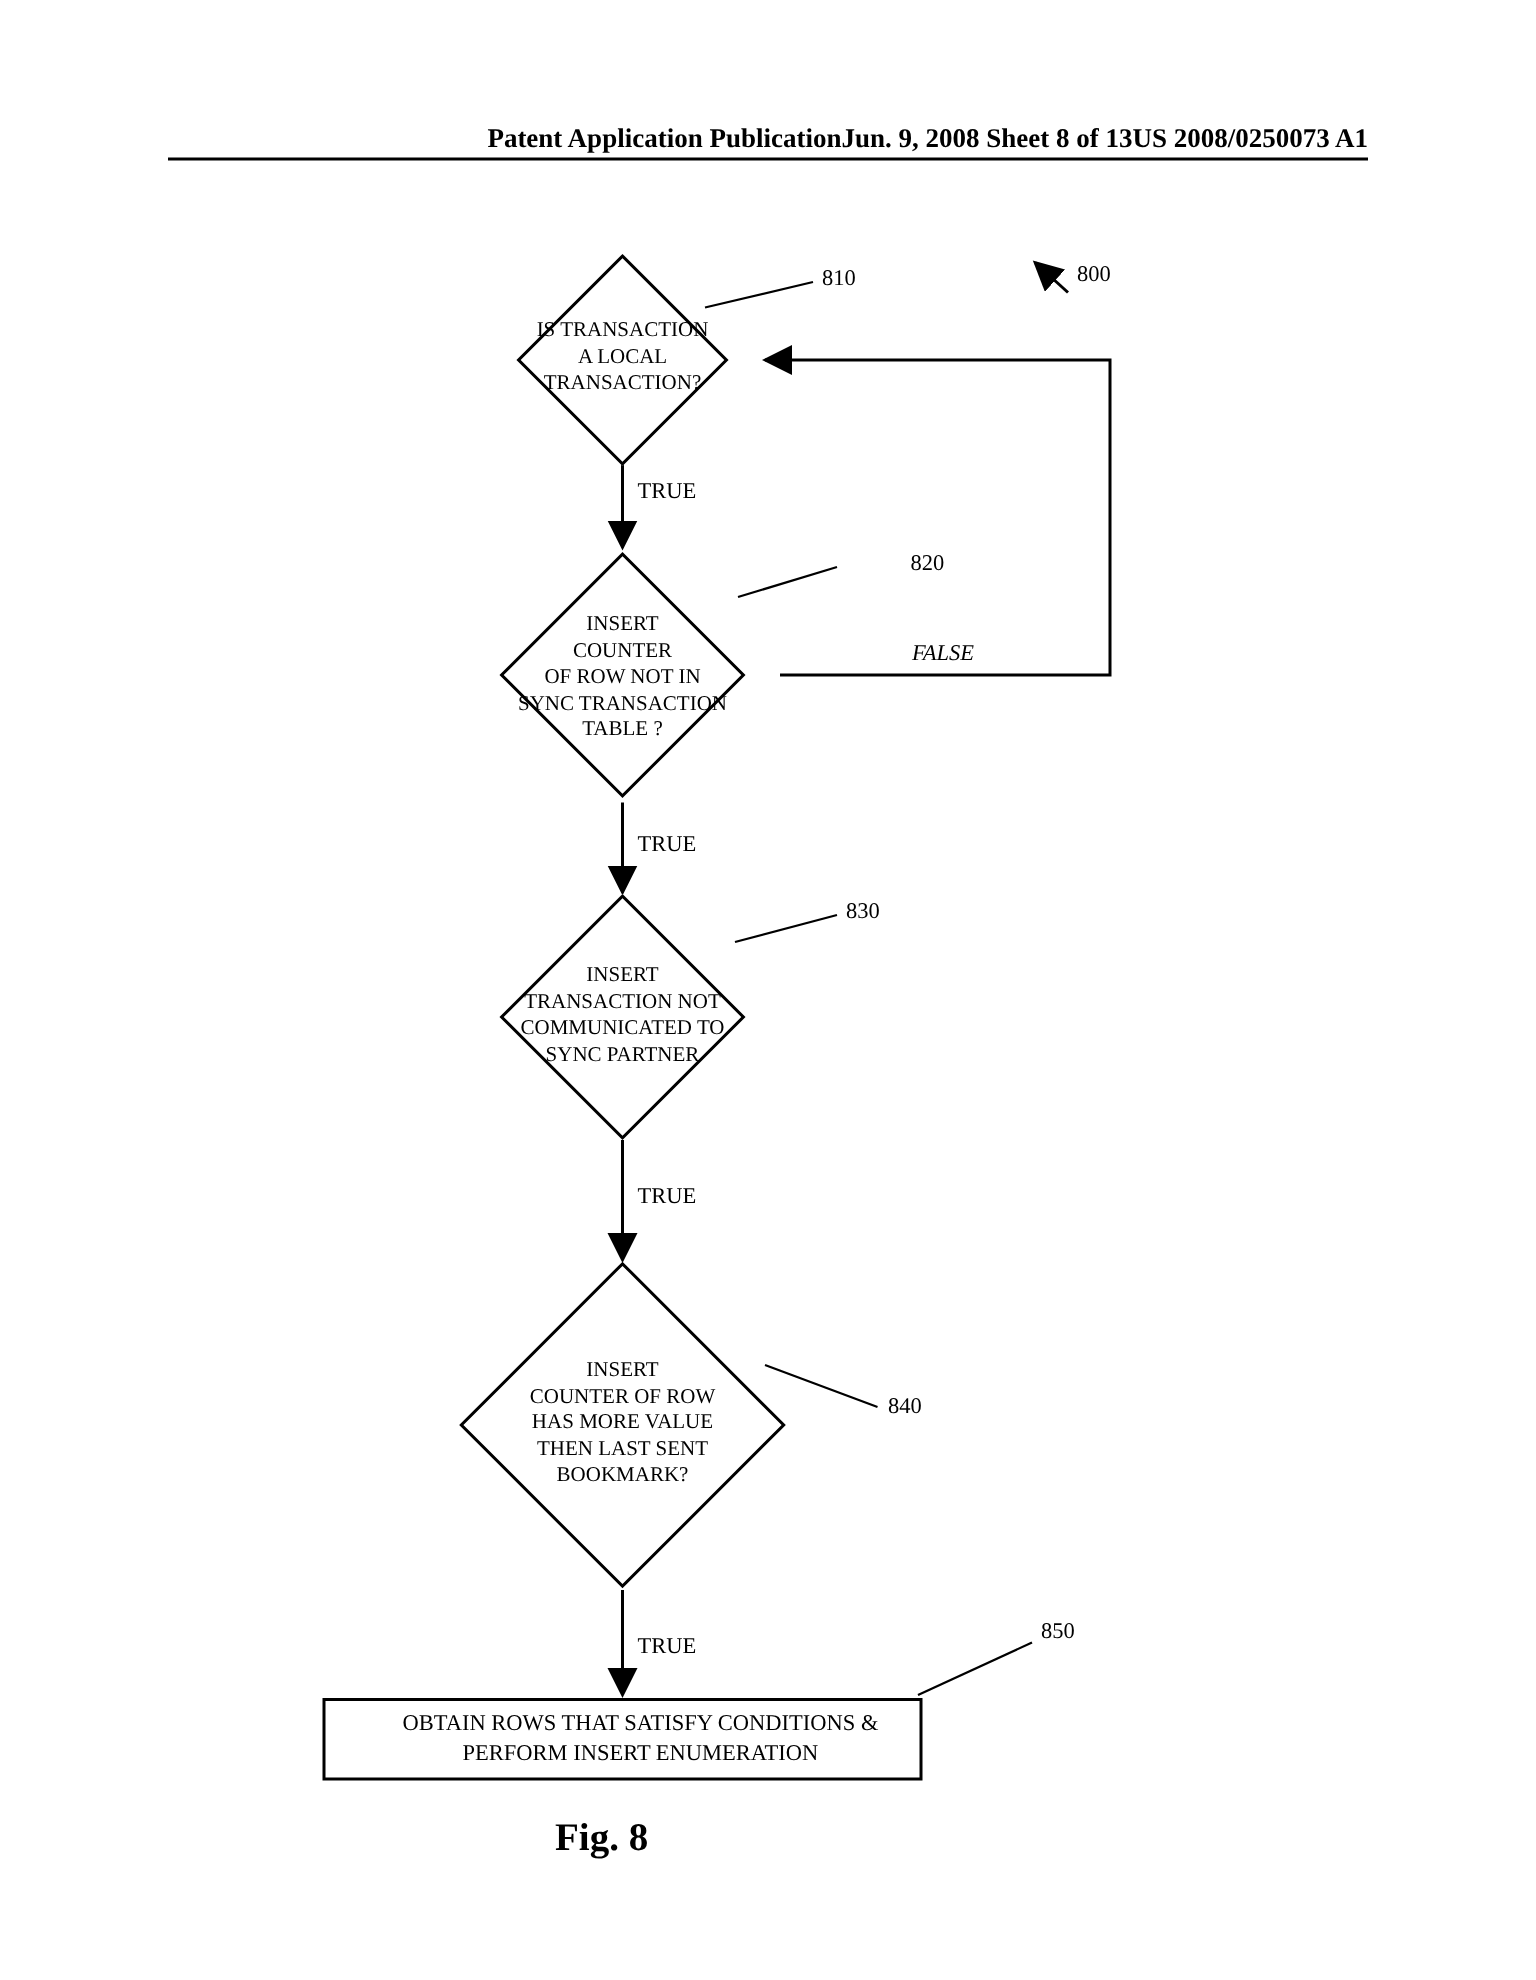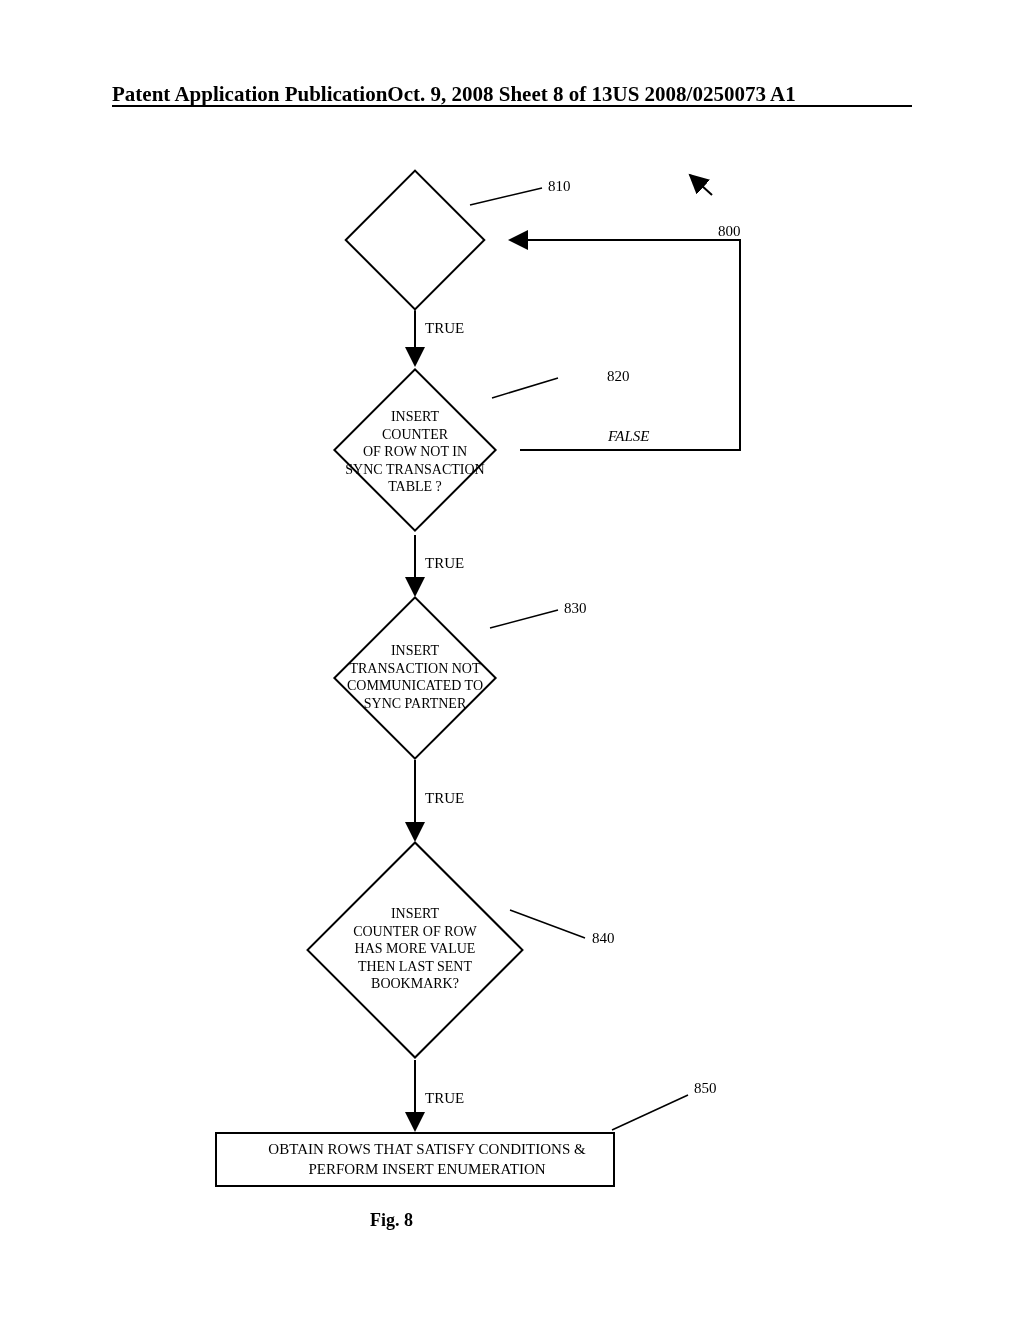--- a/index.html
+++ b/index.html
@@ -9,23 +9,23 @@
     width: 1024px;
     height: 1320px;
     position: relative;
   }
   .header {
     position: absolute;
     top: 82px;
     left: 0;
     width: 1024px;
     display: flex;
-    justify-content: flex-start;
+    justify-content: flex-end;
     padding: 0 112px;
-    font-size: 21px;
+    font-size: 18px;
     font-weight: bold;
   }
   .header-rule {
     position: absolute;
     top: 105px;
     left: 112px;
     width: 800px;
     height: 2px;
     background: #000;
   }
@@ -64,37 +64,37 @@
     font-size: 15px;
     display: flex;
     align-items: center;
     justify-content: center;
     line-height: 1.3;
     padding: 4px 8px;
   }
   .fig-caption {
     position: absolute;
     font-weight: bold;
-    font-size: 18px;
+    font-size: 26px;
   }
   svg.lines {
     position: absolute;
     left: 0;
     top: 0;
     width: 1024px;
     height: 1320px;
   }
   marker polygon { fill: #000; }
 </style>
 </head>
 <body>
 
 <div class="header">
   <span>Patent Application Publication</span>
-  <span>Oct. 9, 2008  Sheet 8 of 13</span>
+  <span>Jun. 9, 2008  Sheet 8 of 13</span>
   <span>US 2008/0250073 A1</span>
 </div>
 <div class="header-rule"></div>
 
 <div class="diagram">
 
   <svg class="lines">
     <defs>
       <marker id="arrow" markerWidth="12" markerHeight="12" refX="9" refY="5" orient="auto">
         <polygon points="0,0 10,5 0,10"></polygon>
@@ -118,20 +118,23 @@
     <line x1="490" y1="628" x2="558" y2="610" stroke="#000" stroke-width="1.5"></line>
 
     <line x1="510" y1="910" x2="585" y2="938" stroke="#000" stroke-width="1.5"></line>
 
     <line x1="612" y1="1130" x2="688" y2="1095" stroke="#000" stroke-width="1.5"></line>
 
     <line x1="712" y1="195" x2="690" y2="175" stroke="#000" stroke-width="2" marker-end="url(#arrow)"></line>
   </svg>
 
   <div class="diamond" style="left:365px; top:190px; width:100px; height:100px;"></div>
+  <div class="diamond-text" style="left:330px; top:212px; width:170px; white-space:pre-line;">IS TRANSACTION
+A LOCAL
+TRANSACTION?</div>
 
   <div class="diamond" style="left:357px; top:392px; width:116px; height:116px;"></div>
   <div class="diamond-text" style="left:315px; top:408px; width:200px; white-space:pre-line;">INSERT
 COUNTER
 OF ROW NOT IN
 SYNC TRANSACTION
 TABLE ?</div>
 
   <div class="diamond" style="left:357px; top:620px; width:116px; height:116px;"></div>
   <div class="diamond-text" style="left:315px; top:642px; width:200px; white-space:pre-line;">INSERT
@@ -148,21 +151,21 @@
 
   <div class="box" style="left:215px; top:1132px; width:400px; height:55px; white-space:pre-line;padding-left:32px;">OBTAIN ROWS THAT SATISFY CONDITIONS &amp;
 PERFORM INSERT ENUMERATION</div>
 
   <div class="edge-label" style="left:425px; top:320px;">TRUE</div>
   <div class="edge-label" style="left:425px; top:555px;">TRUE</div>
   <div class="edge-label" style="left:425px; top:790px;">TRUE</div>
   <div class="edge-label" style="left:425px; top:1090px;">TRUE</div>
   <div class="edge-label" style="left:608px; top:428px;font-style:italic;">FALSE</div>
 
-  <div class="ref-label" style="left:718px; top:175px;margin-top:48px;">800</div>
+  <div class="ref-label" style="left:718px; top:175px;">800</div>
   <div class="ref-label" style="left:548px; top:178px;">810</div>
   <div class="ref-label" style="left:564px; top:368px;margin-left:43px;">820</div>
   <div class="ref-label" style="left:564px; top:600px;">830</div>
   <div class="ref-label" style="left:592px; top:930px;">840</div>
   <div class="ref-label" style="left:694px; top:1080px;">850</div>
 
   <div class="fig-caption" style="left:370px; top:1210px;">Fig. 8</div>
 </div>
 
 </body></html>

